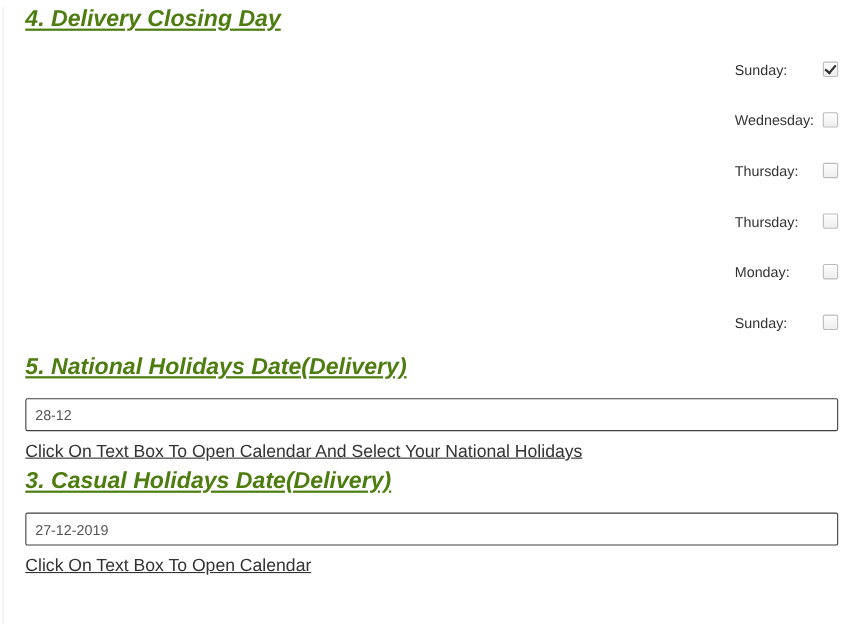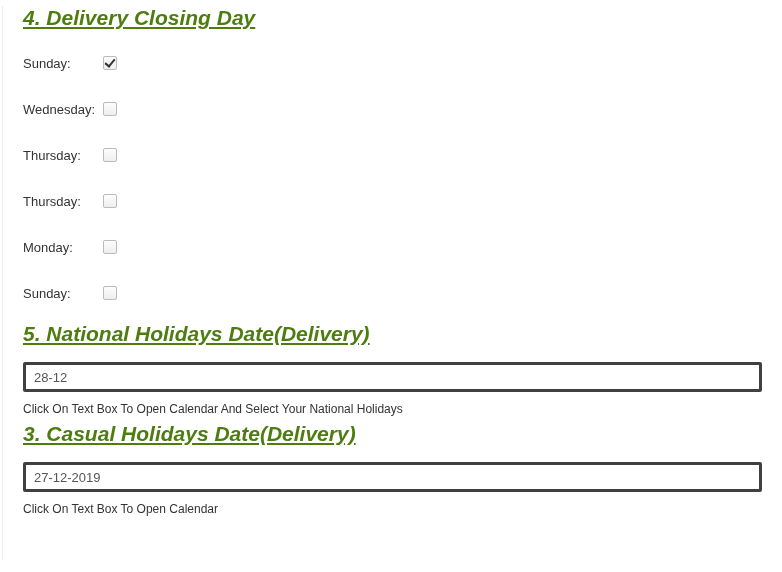--- a/index.html
+++ b/index.html
@@ -20,20 +20,21 @@
     font-style: italic;
     font-weight: 700;
     font-size: 21px;
     margin: 6px 0 10px 0;
     text-decoration: underline;
   }
   .day-row {
     display: flex;
     align-items: center;
     height: 46px;
+    justify-content: flex-end;
   }
   .day-label {
     width: 80px;
     color: #333;
     font-size: 13px;
   }
   .checkbox {
     width: 14px;
     height: 14px;
     border: 1px solid #bbb;
@@ -55,30 +56,31 @@
     border: solid #333;
     border-width: 0 2px 2px 0;
     transform: rotate(40deg);
   }
   .text-input {
     width: 100%;
     height: 30px;
     padding: 4px 8px;
     font-size: 13px;
     color: #555;
-    border: 3px solid #404040;
+    border: 1px solid #404040;
     border-radius: 2px;
     background: #fff;
     outline: none;
     margin-top: 6px;
   }
   .help-text {
-    font-size: 12px;
+    font-size: 16px;
     color: #333;
     margin: 10px 0 4px 0;
+    text-decoration: underline;
   }
 </style>
 </head>
 <body>
 
 <div class="page">
 
   <div class="section-title">4. Delivery Closing Day</div>
 
   <div class="day-row">

